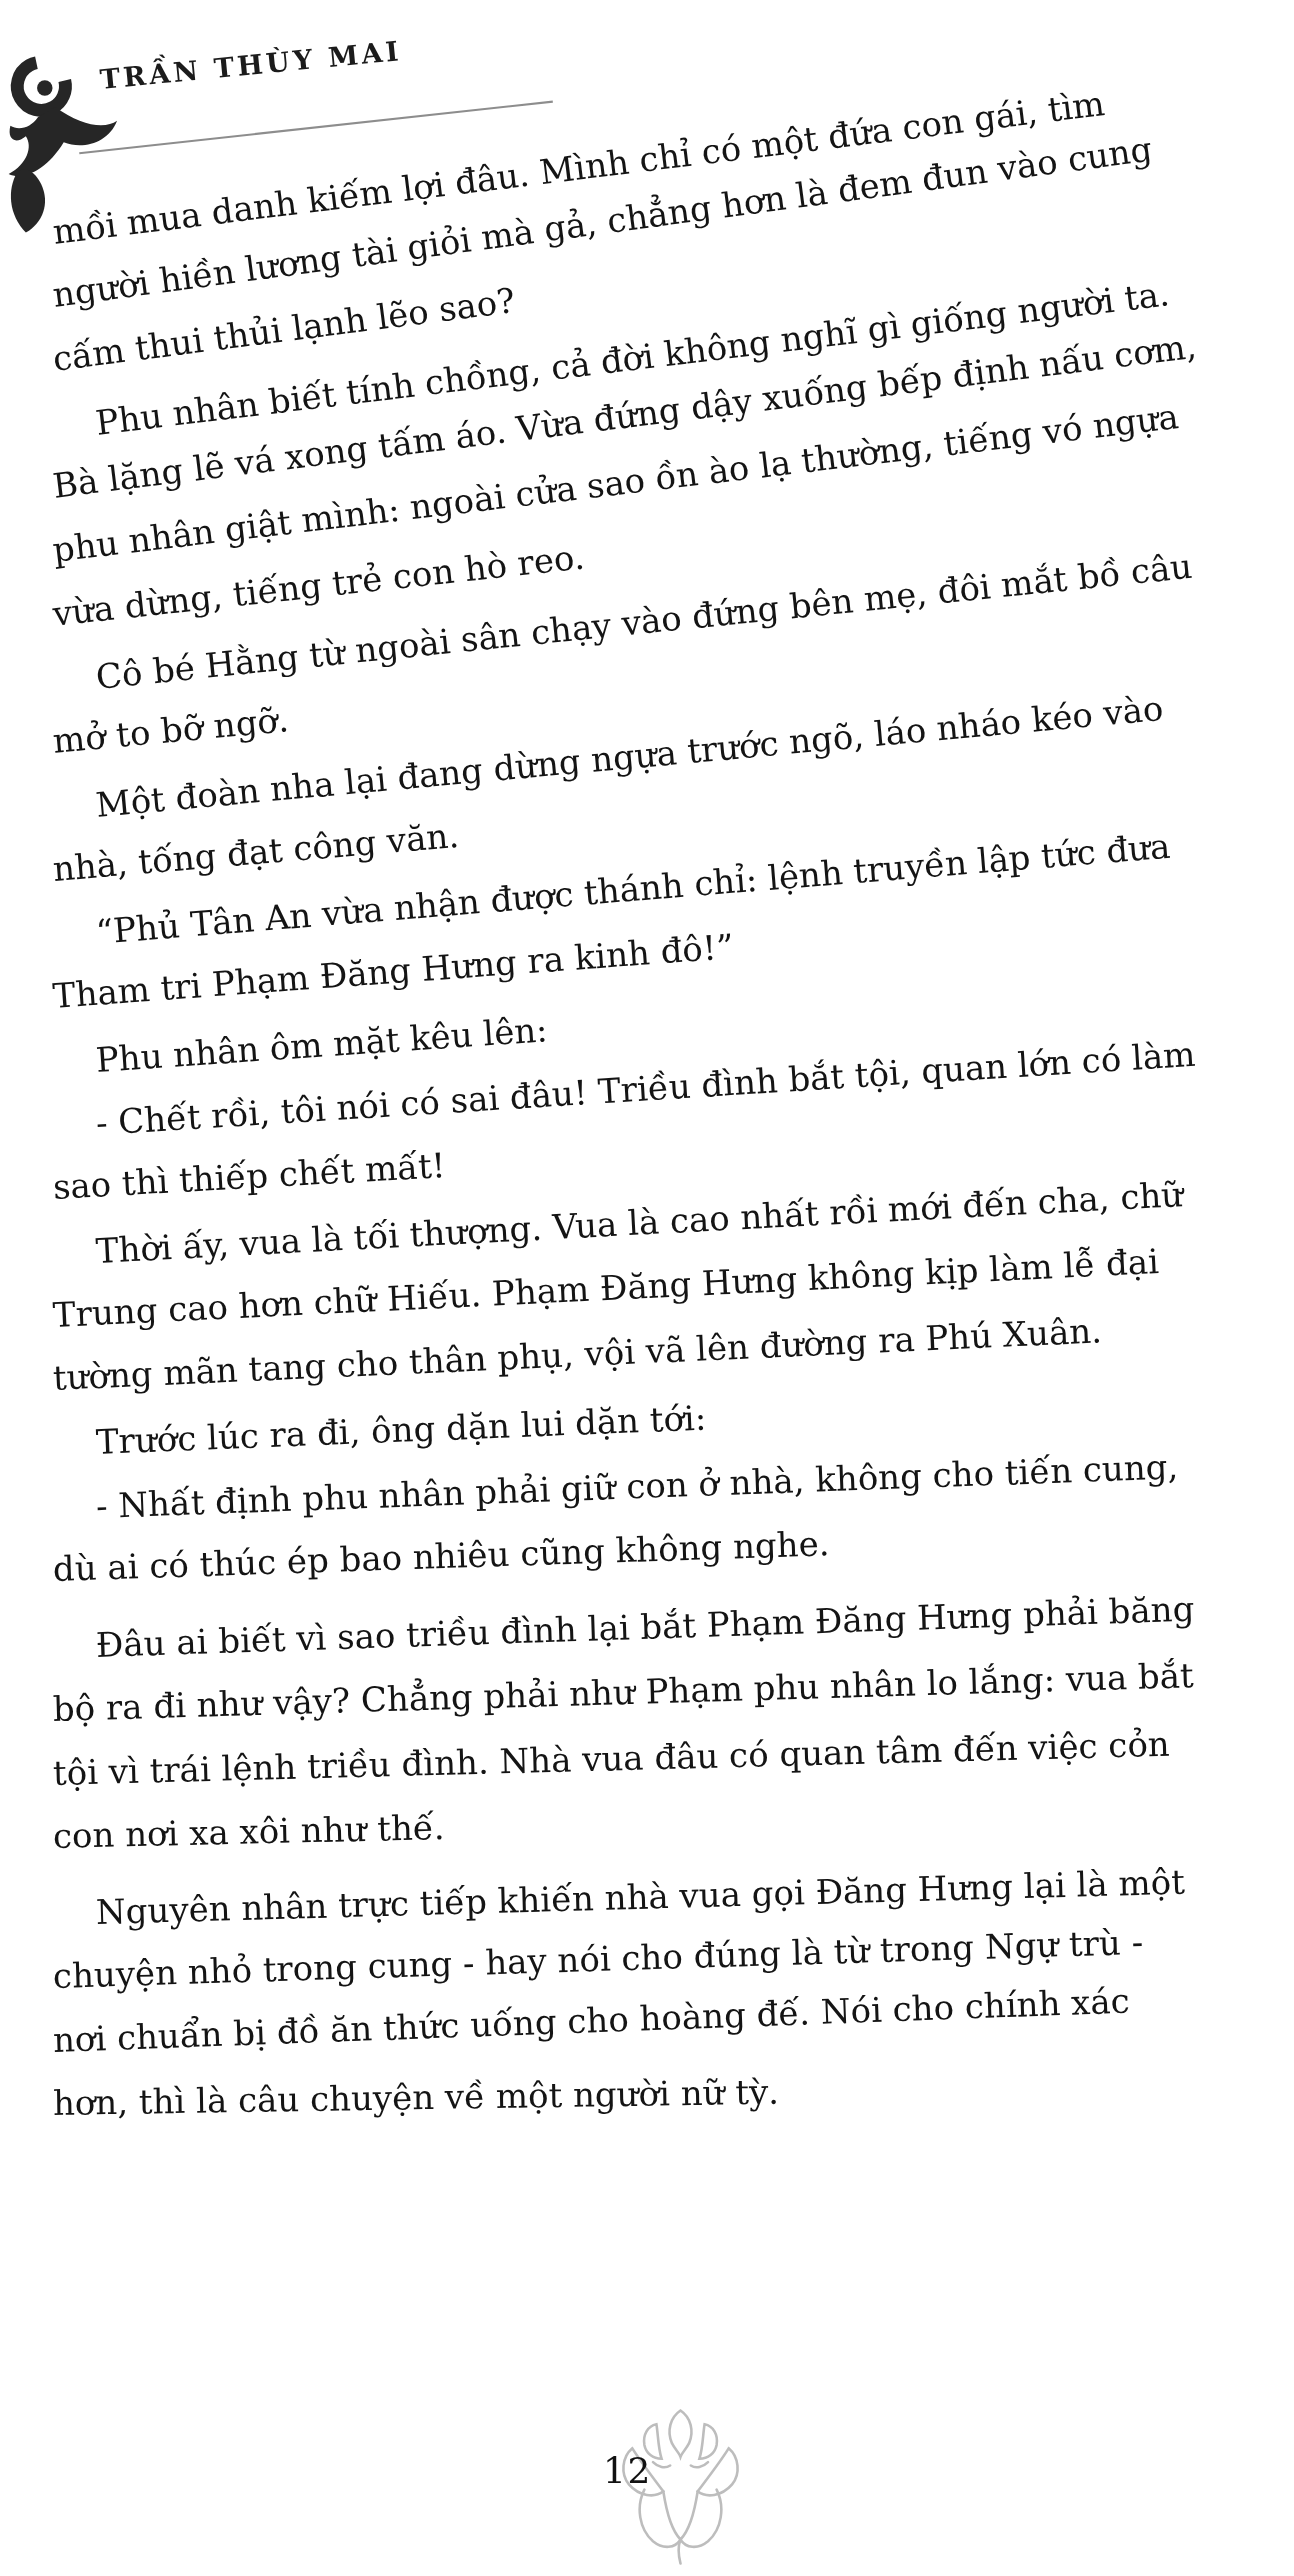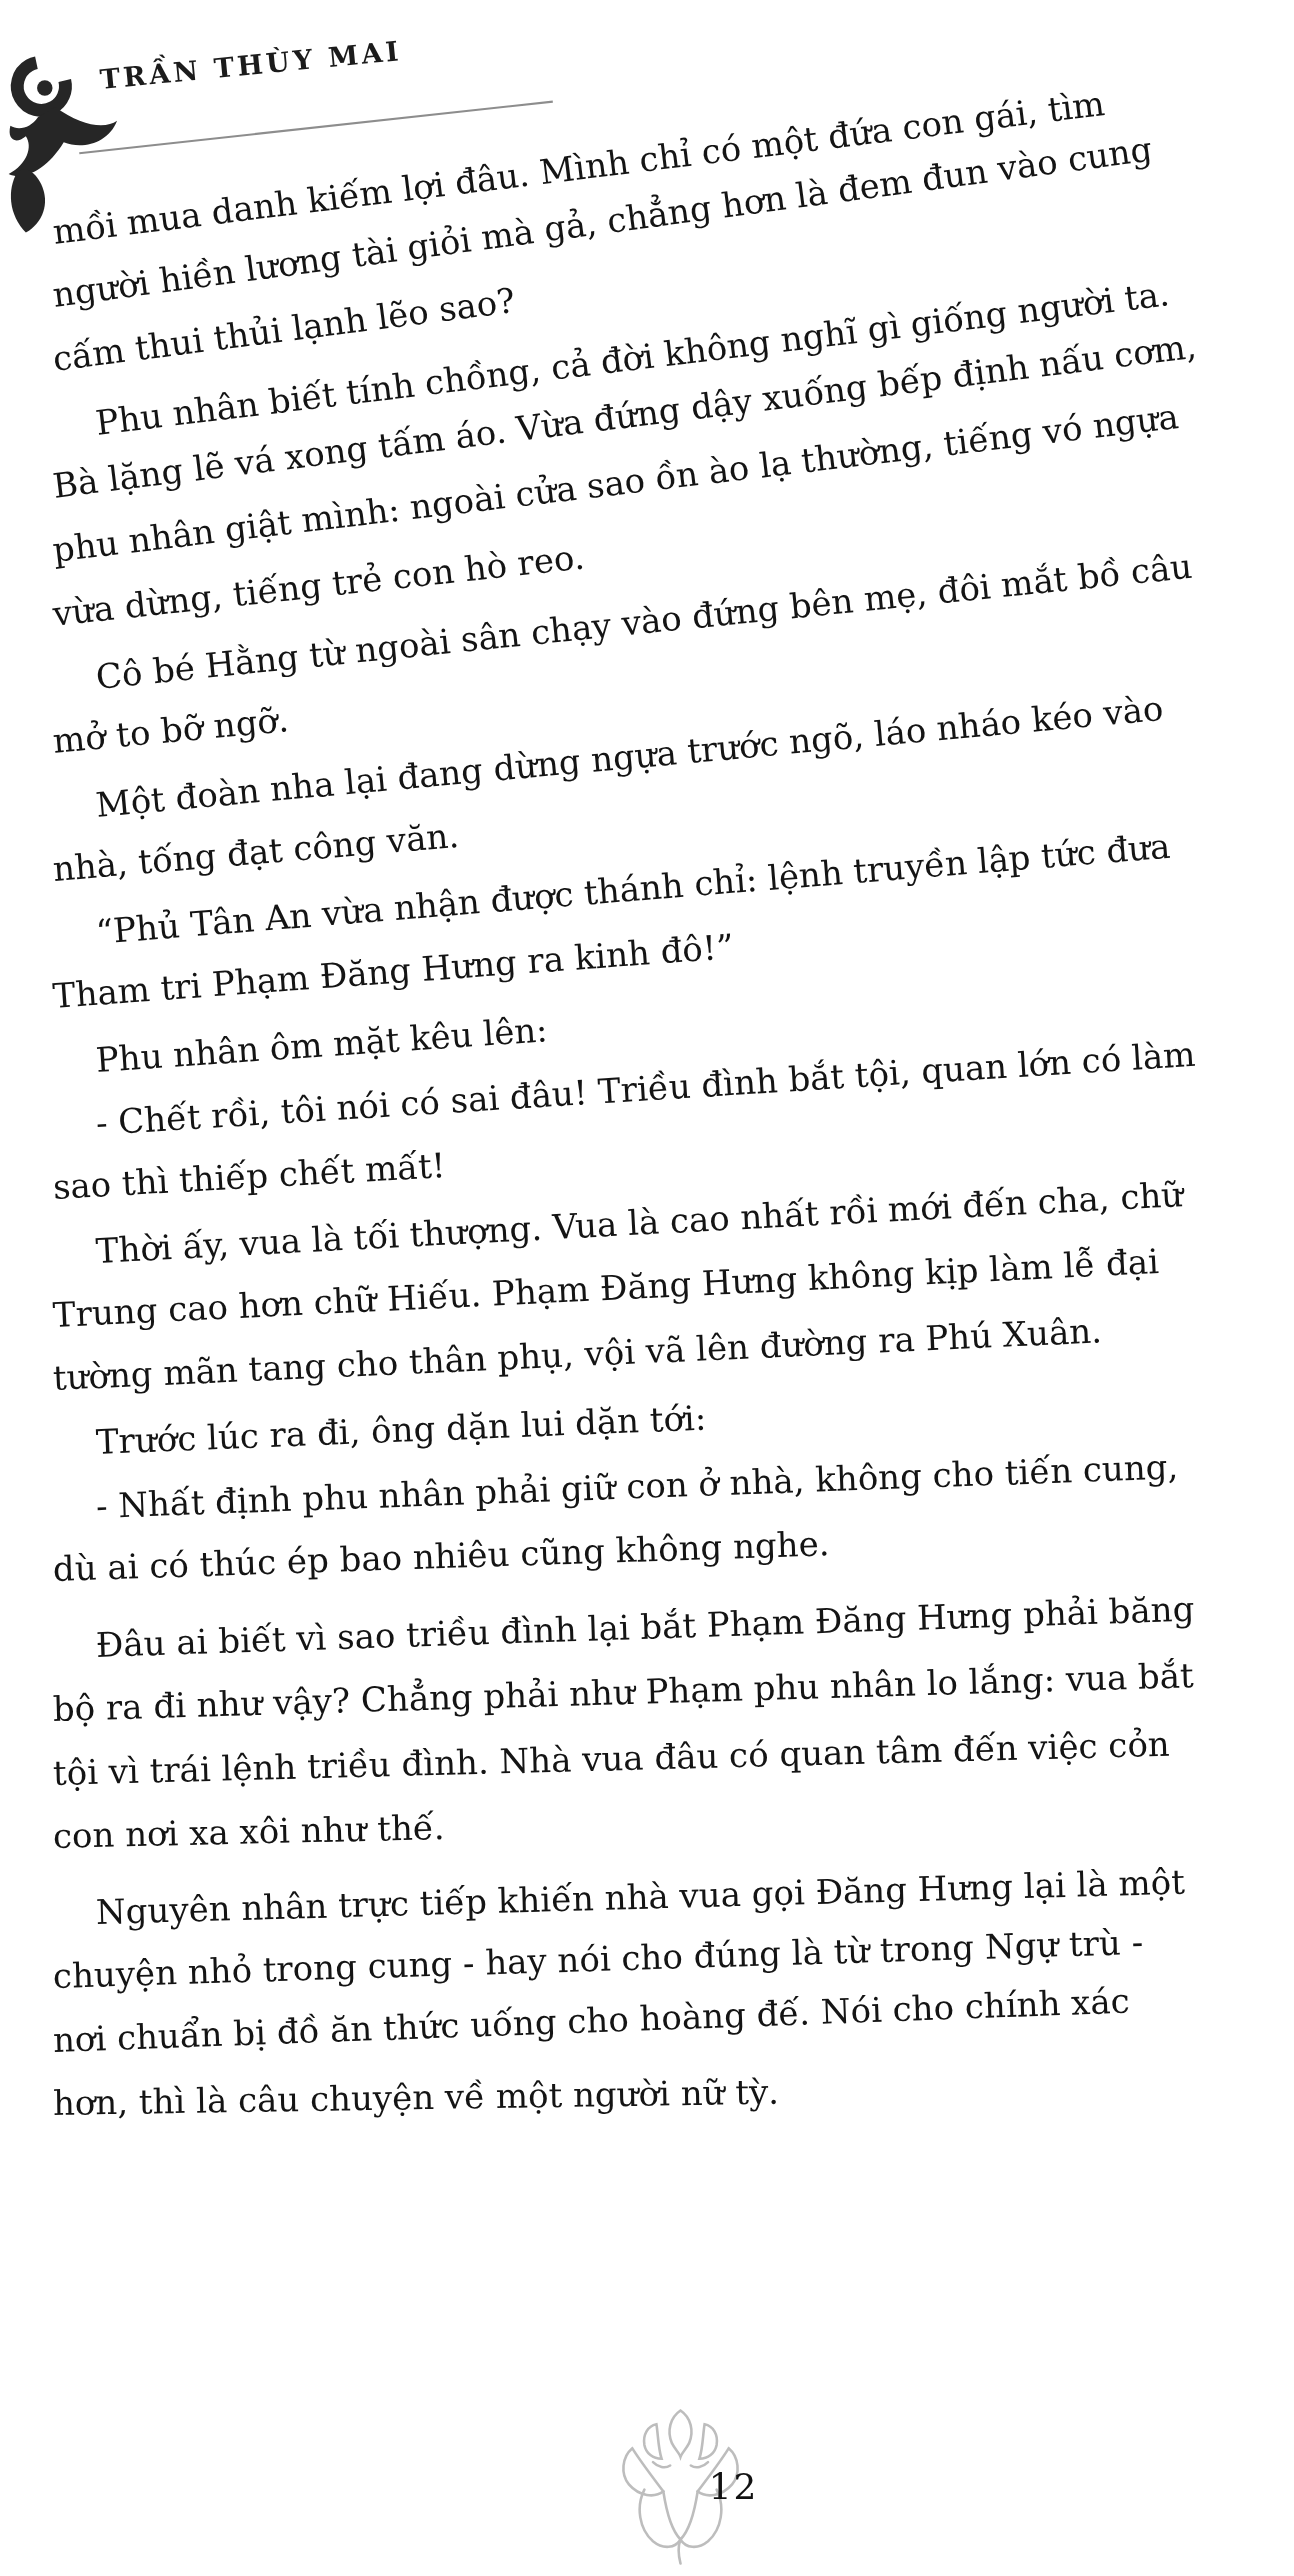--- a/index.html
+++ b/index.html
@@ -38,25 +38,24 @@
     white-space:nowrap;
     transform-origin:0 50%;
     color:#141414;
   }
   
   .footer-ornament{
     position:absolute;left:603px;top:2395px;width:155px;height:172px;
   }
   .page-number{
     position:absolute;left:603px;top:2450px;width:155px;
-    text-align:right;
+    text-align:left;
     font-size:36px;
     color:#111;
     letter-spacing:1.7px;
-    margin-top:16px;
   }
 </style>
 </head>
 <body>
 
 <div class="page">
 
   <svg class="header-ornament" viewBox="0 0 132 222" aria-hidden="true">
     <circle cx="42" cy="48" r="28" fill="none" stroke="#262626" stroke-width="15" stroke-dasharray="132 44" stroke-dashoffset="-8" transform="rotate(-30 42 48)"></circle>
     <circle cx="46" cy="50" r="9" fill="#262626"></circle>

